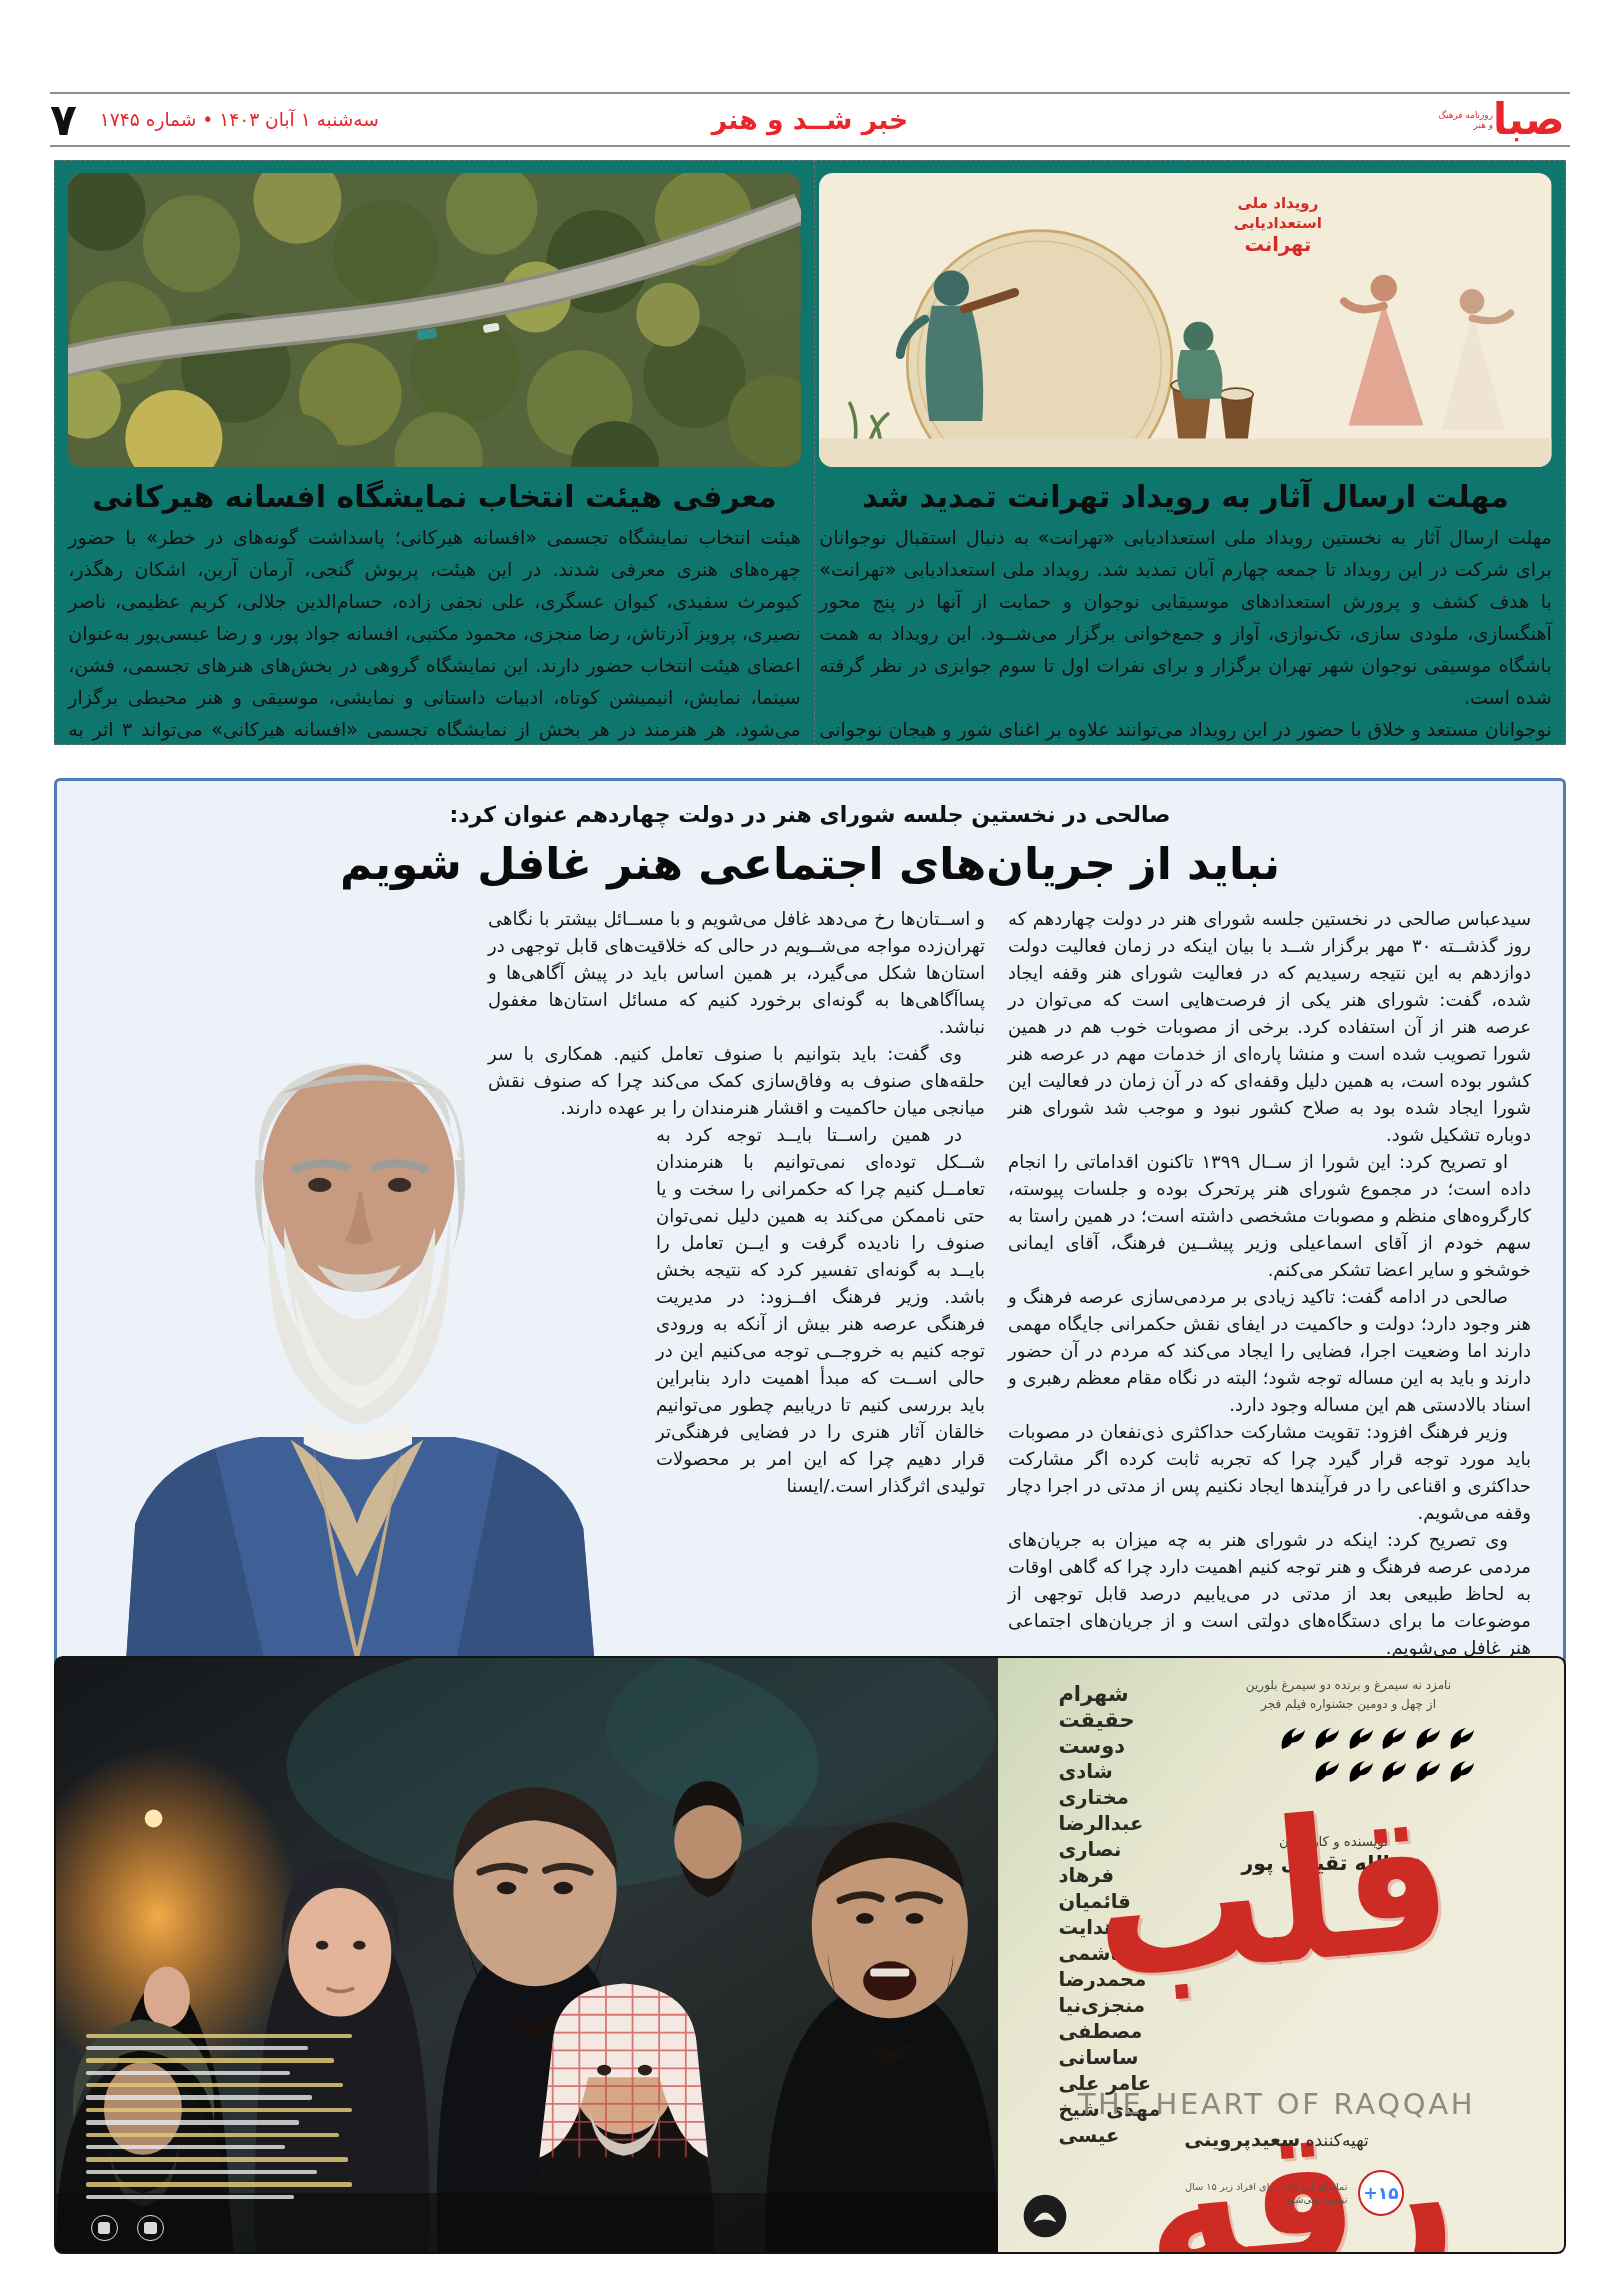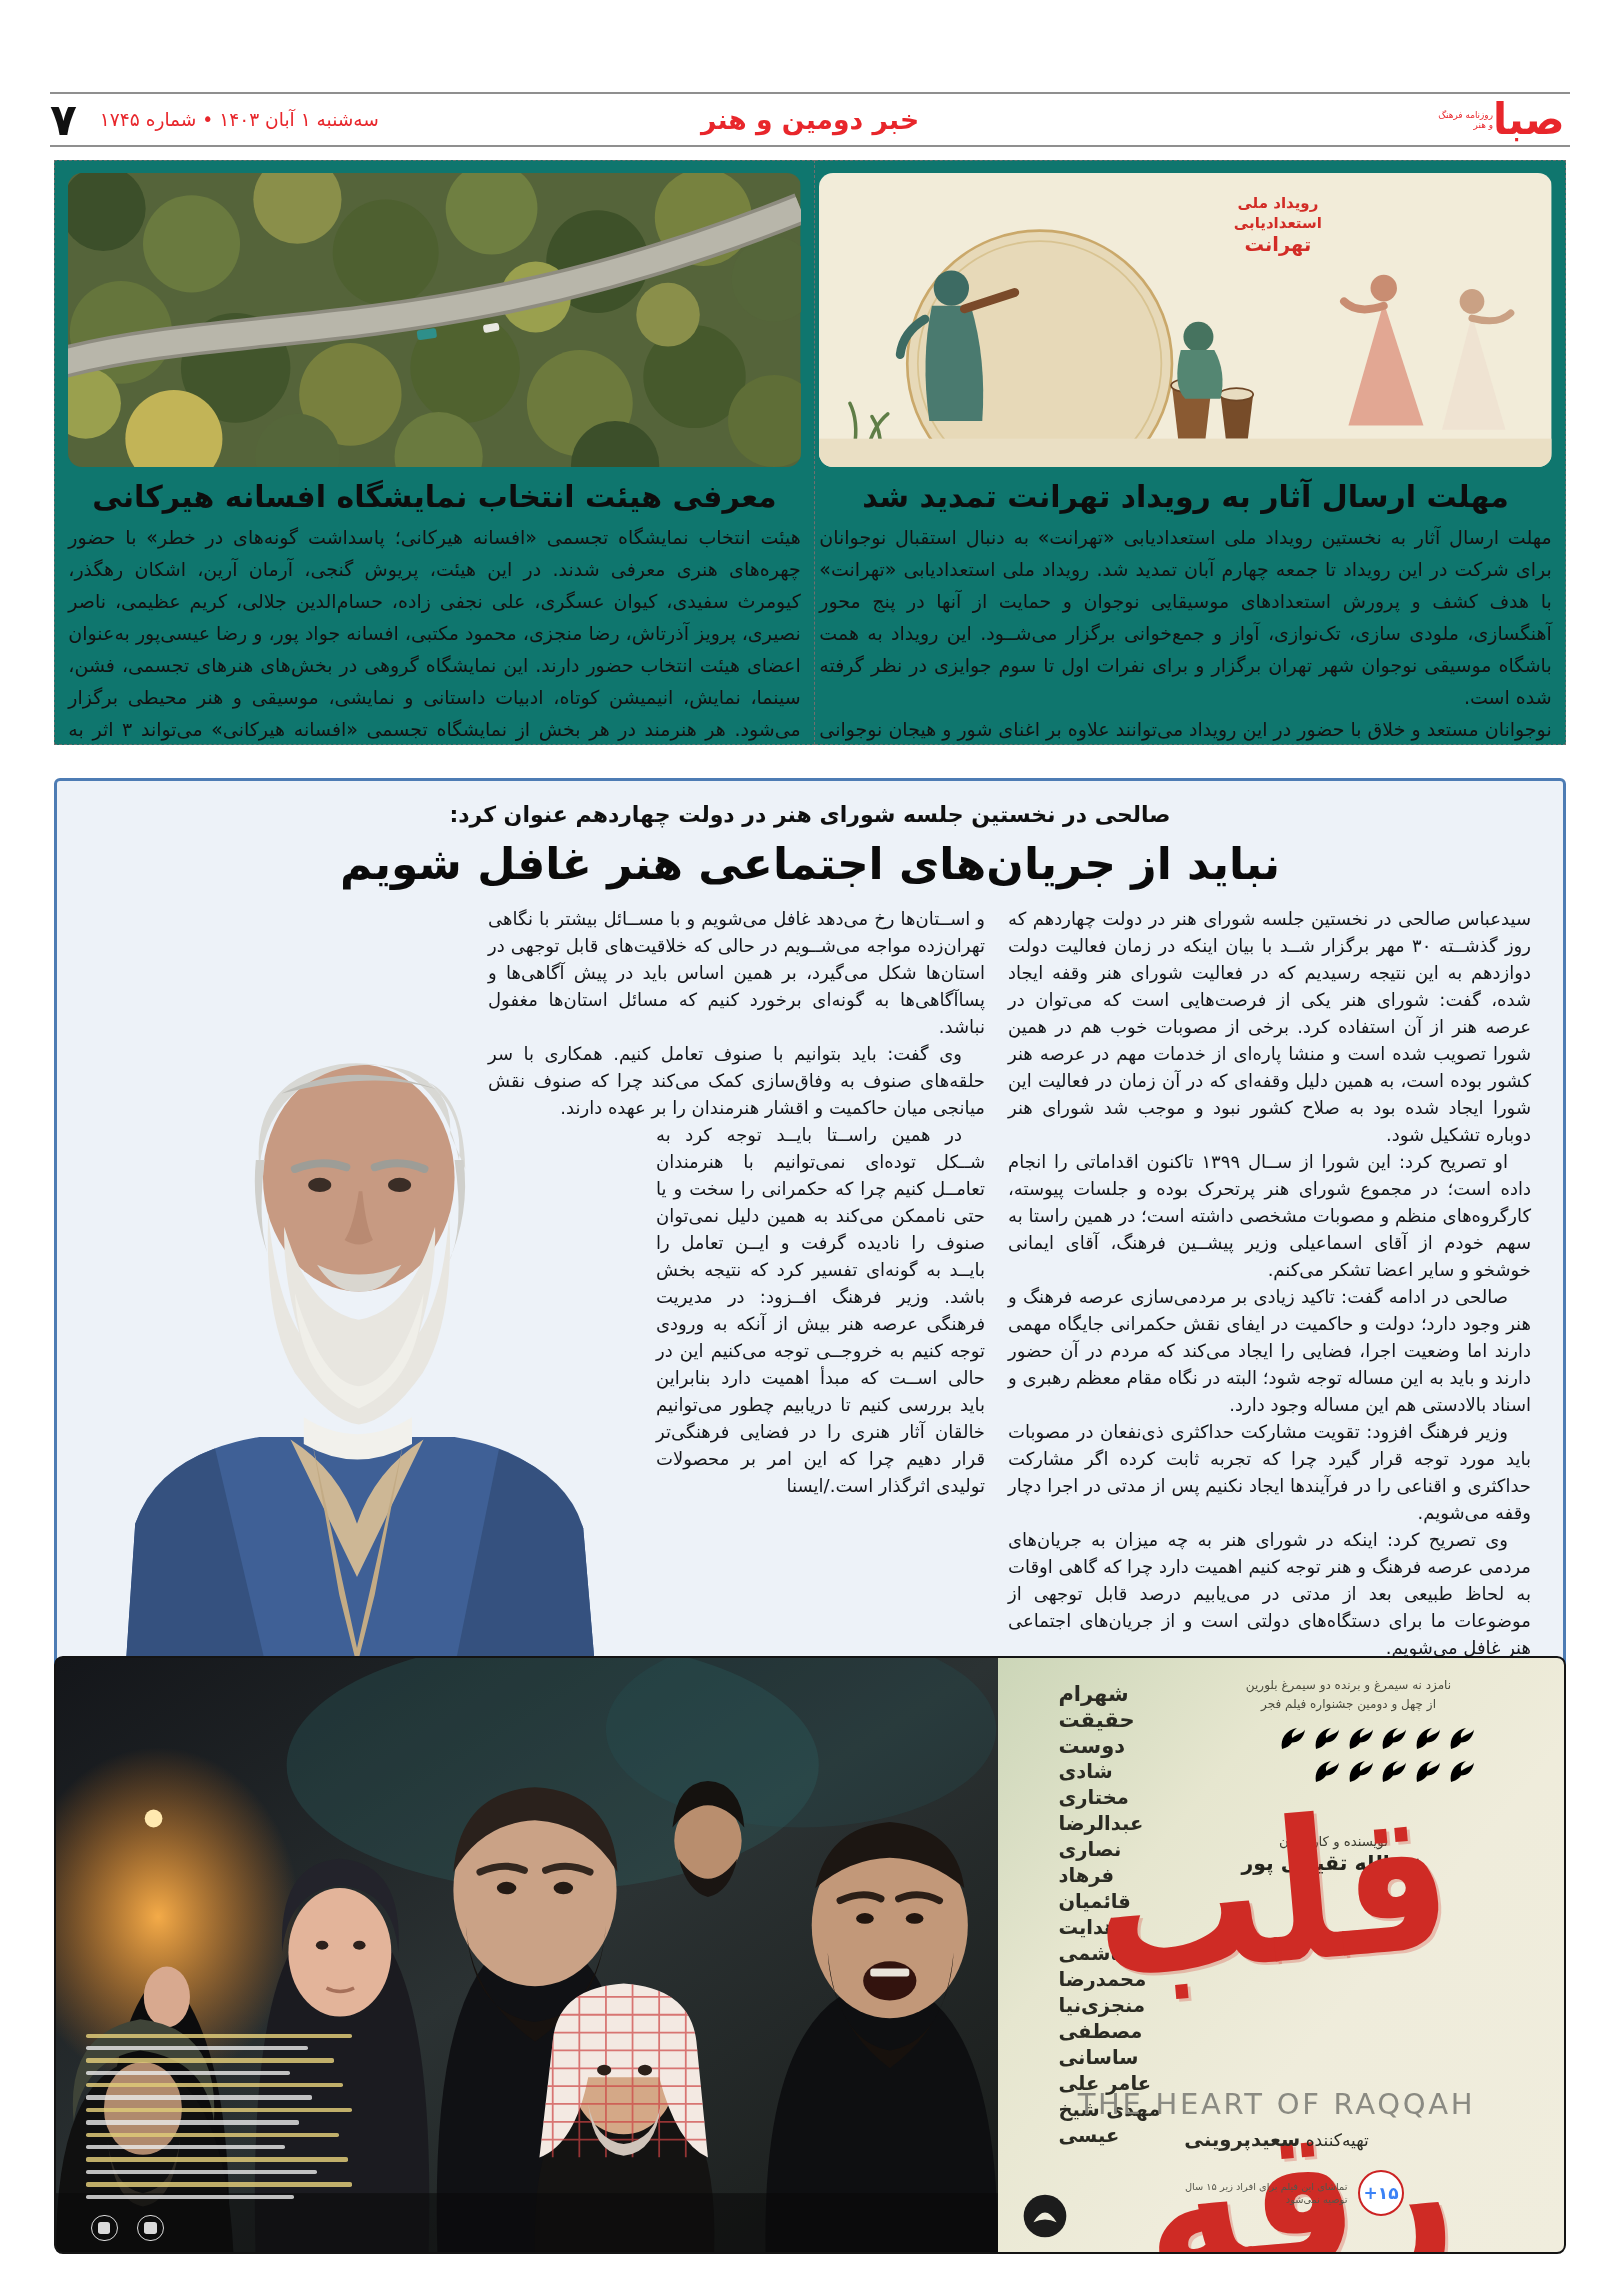--- a/index.html
+++ b/index.html
@@ -91,21 +91,21 @@
 </head>
 <body>
 
 <div class="page">
 
   <div class="header">
     <div class="logo-wrap">
       <div class="logo-text">صبا</div>
       <div class="logo-tagline">روزنامه فرهنگ و هنر</div>
     </div>
-    <div class="section-title">خبر دومین و هنر</div>
+    <div class="section-title">خبر شــد و هنر</div>
     <div class="header-left">
       <div class="date-line">سه‌شنبه ۱ آبان ۱۴۰۳ • شماره ۱۷۴۵</div>
       <div class="page-number">۷</div>
     </div>
   </div>
 
   <div class="news-box right">
     <div class="news-img">
       <svg width="100%" height="100%" viewBox="0 0 830 332" preserveAspectRatio="none">
         <rect width="830" height="332" fill="#f2ecd9"></rect>

